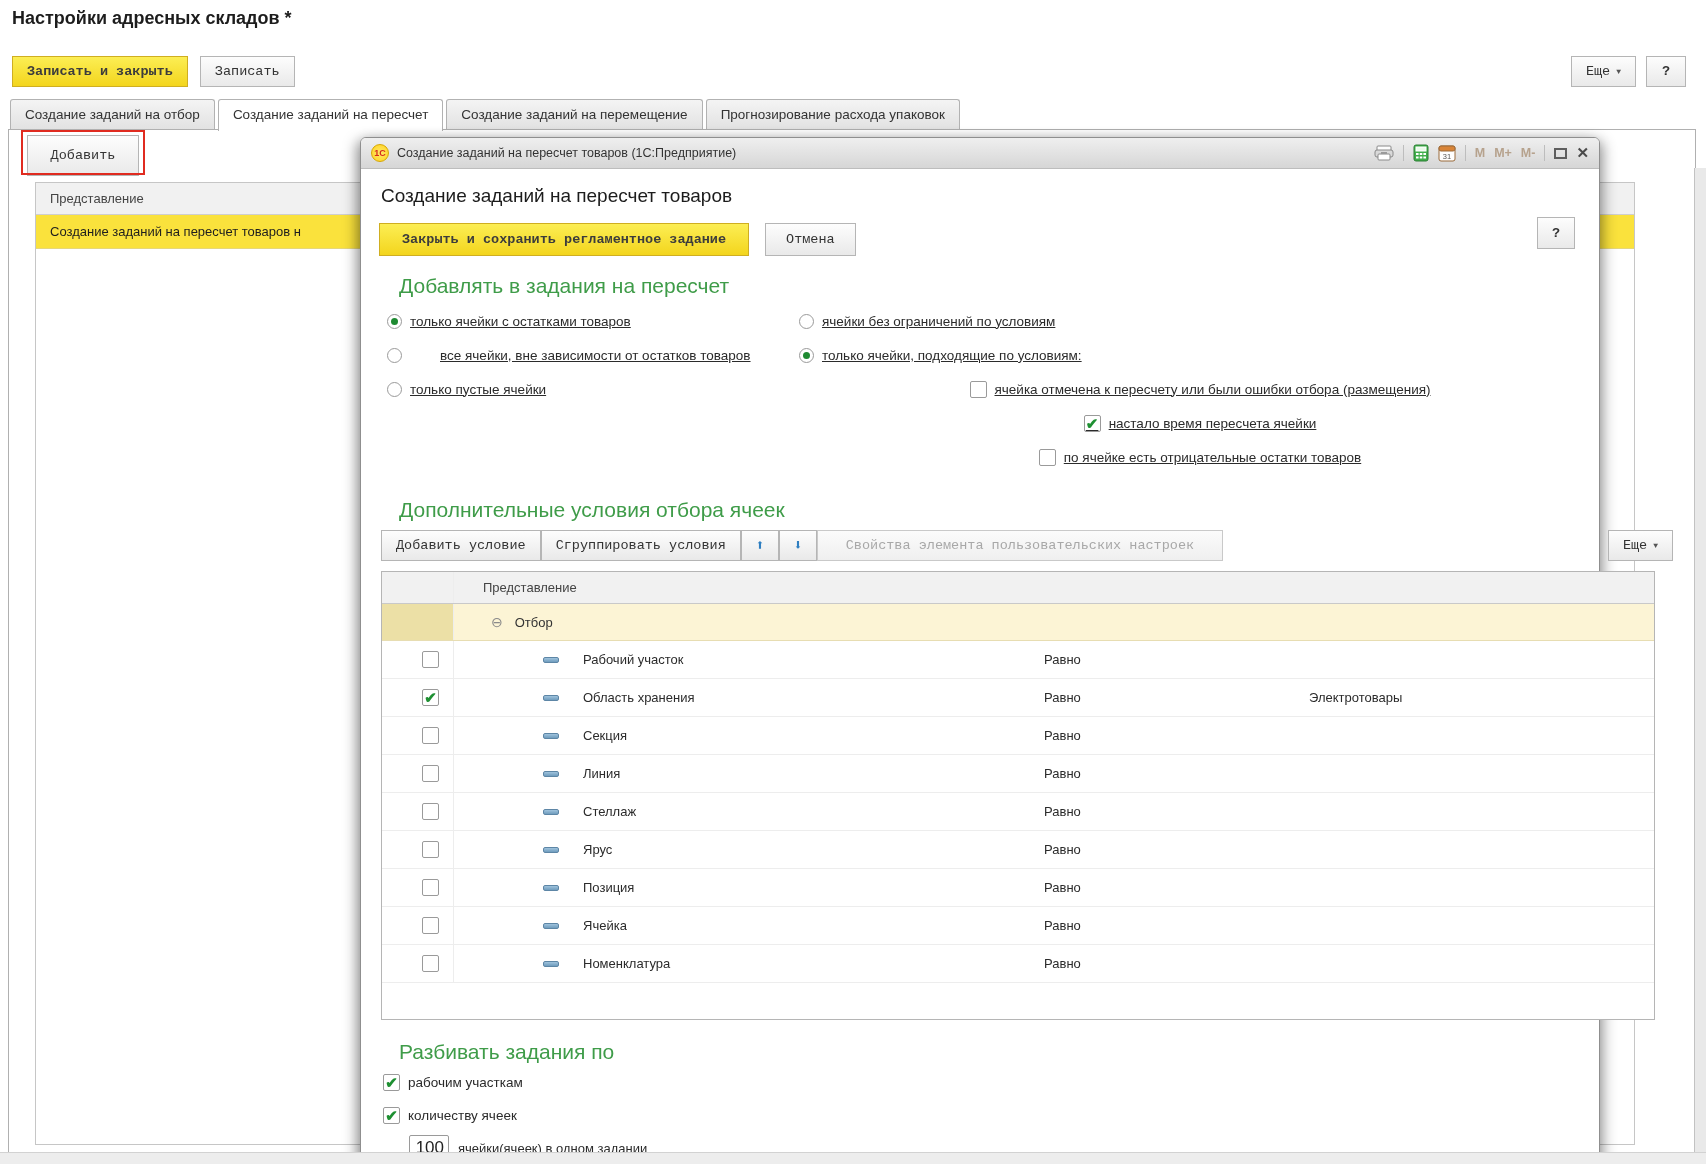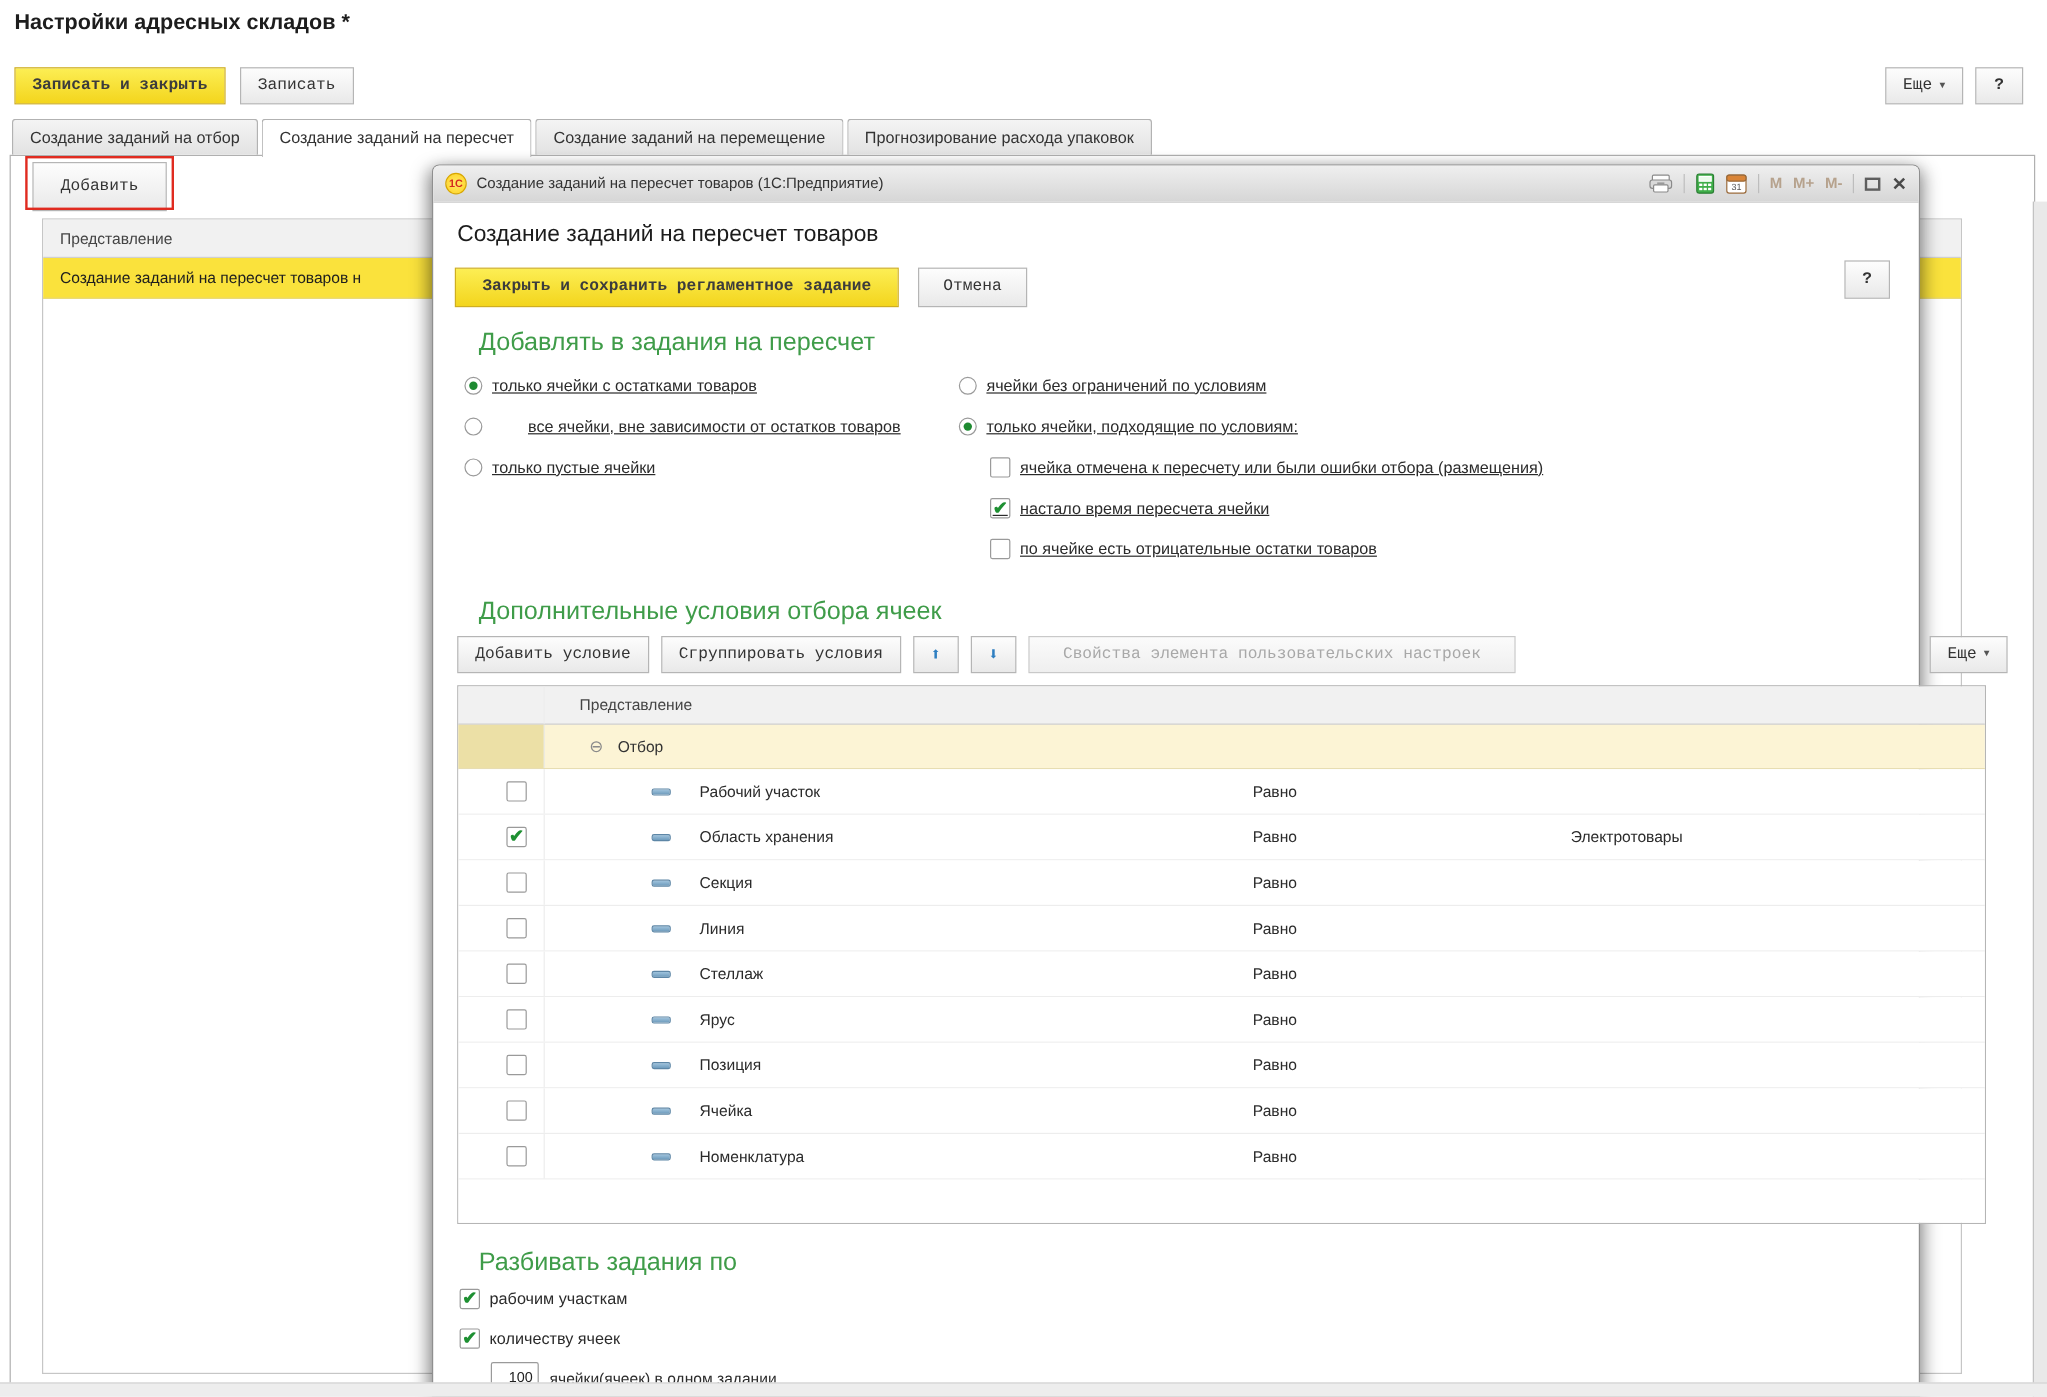--- a/index.html
+++ b/index.html
@@ -42,42 +42,42 @@
   .dlg-heading { font-size:19px; color:#1c1c1c; margin:4px 0 16px 2px; }
   .dlg-btn-row { display:flex; gap:16px; align-items:center; }
   .help-btn { position:absolute; right:24px; top:48px; width:38px; height:32px; font-weight:bold; }
   .green-h { color:#3f9c49; font-size:21px; margin:18px 0 6px 20px; }
   .opt-grid { display:grid; grid-template-columns:412px 1fr; margin-left:8px; }
   .opt { display:flex; align-items:center; gap:8px; height:34px; font-size:13.5px;text-decoration:underline; }
   .radio { width:15px; height:15px; border-radius:50%; border:1px solid #9a9a9a; background:#fff; flex:0 0 auto; position:relative; }
   .radio.sel::after { content:""; position:absolute; left:3px; top:3px; width:7px; height:7px; border-radius:50%; background:#1e8a31; }
   .cbx { width:17px; height:17px; border:1px solid #9a9a9a; border-radius:2px; background:#fff; flex:0 0 auto;
     display:flex; align-items:center; justify-content:center; font-size:15px; font-weight:bold; color:#1e9032; line-height:1; }
-  .indent { margin-left:26px; }
-  .cond-toolbar { display:flex; gap:10px; align-items:flex-start; margin:8px 0 10px 2px; width:1292px; }
+  .indent { margin-left:26px;justify-content:center; }
+  .cond-toolbar { display:flex; align-items:flex-start; margin:8px 0 10px 2px; width:1292px; }
   .arrow-btn { width:38px; padding:5px 0; font-size:15px; }
   .arrow-up { color:#2f7fc1; } .arrow-down { color:#2f7fc1; }
   .btn-disabled { color:#a8a8a8; background:linear-gradient(#fbfbfb,#efefef); border-color:#c9c9c9; padding-left:28px; padding-right:28px; }
   .cond-table { margin-left:2px; width:1274px; border:1px solid #b5b5b5; }
   .t-row { display:grid; grid-template-columns:72px 590px 265px 1fr; align-items:center; height:38px; border-bottom:1px solid #ededed; background:#fff; }
   .t-header { height:32px; background:#f1f1f1; border-bottom:1px solid #c9c9c9; }
   .t-header .c2 { padding-left:29px; color:#444; }
   .t-group { height:37px; background:#fcf4d5; border-bottom:1px solid #e7ddb2; }
   .t-group .c1 { background:#ece0a6; height:100%; }
   .t-group .c2 { padding-left:37px; display:flex; gap:12px; align-items:center; color:#333; }
   .minus-circle { color:#8a8a8a; font-size:14px; }
   .c1 { display:flex; align-items:center; padding-left:40px; height:100%; border-right:1px solid #ededed; }
   .c2 { display:flex; align-items:center; }
   .row-name { padding-left:89px; gap:24px; }
   .dash-ico { width:16px; height:6px; border-radius:2px; background:linear-gradient(#9fc3dd,#6f9cbd); border:1px solid #5d86a6; flex:0 0 auto; }
   .t-empty { height:36px; border-bottom:none; }
   .split-cb { display:flex; align-items:center; gap:8px; height:33px; margin-left:4px; font-size:13.5px; }
   .qty-row { display:flex; align-items:center; gap:9px; margin:3px 0 0 30px; }
   .qty-input { width:40px; height:26px; border:1px solid #9a9a9a; border-radius:2px; text-align:right; padding-right:4px;
-    font-family:"Liberation Sans", sans-serif; font-size:12px; color:#222; }
+    font-family:"Liberation Sans", sans-serif; font-size:17px; color:#222; }
   
   .tb-glyph { display:flex; align-items:center; }
   .vscroll { position:absolute; right:0; top:168px; bottom:0; width:12px; background:#e9e9e9; border-left:1px solid #c2c2c2; z-index:4; }
   .bottom-strip { position:absolute; left:0; bottom:0; width:1706px; height:12px; background:#ededed; border-top:1px solid #d2d2d2; z-index:20; }
 </style>
 </head>
 <body>
 
 <div class="page-title">Настройки адресных складов *</div>
 

